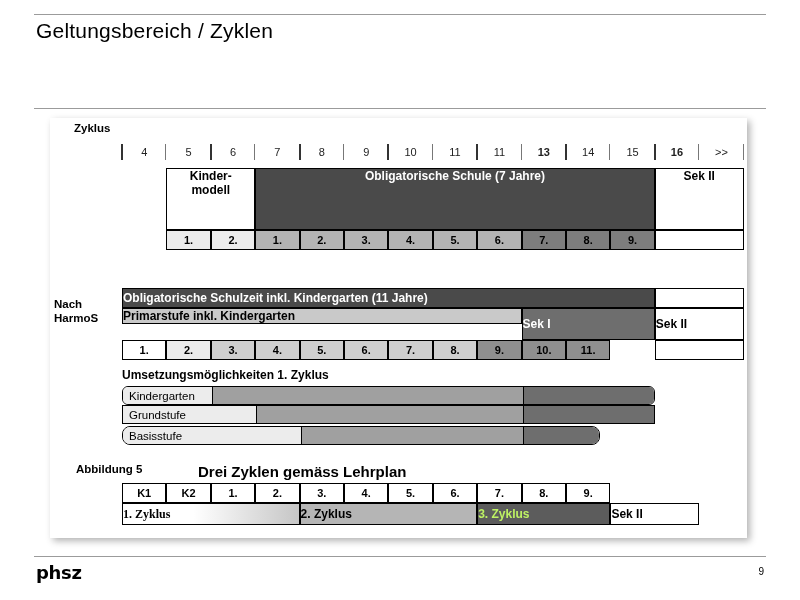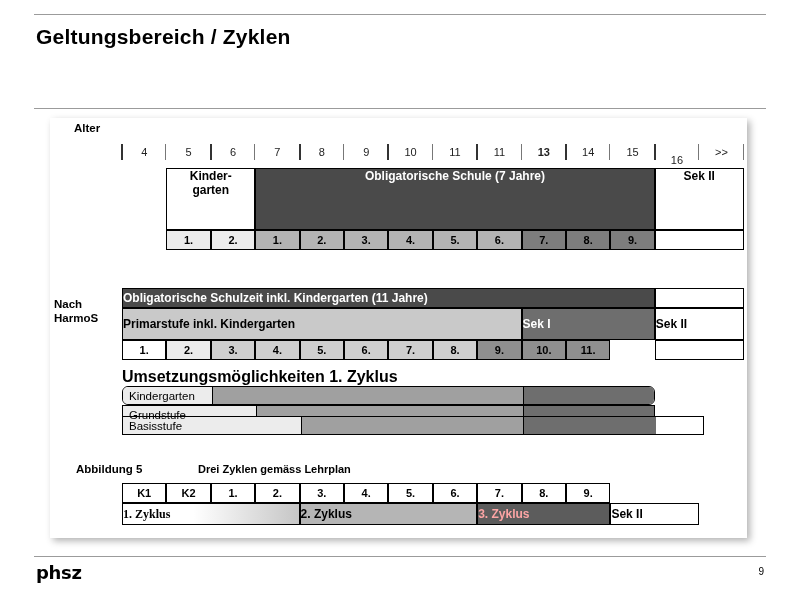--- a/index.html
+++ b/index.html
@@ -5,21 +5,21 @@
   html,body{margin:0;padding:0;}
   body{
     width:800px;height:600px;background:#ffffff;
     font-family:"Liberation Sans", sans-serif;
     color:#000;overflow:hidden;position:relative;
   }
   .slide{position:absolute;inset:0;}
 
   
   .hdr-rule{position:absolute;left:34px;top:14px;width:732px;height:1px;background:#9b9b9b;}
-  .title{position:absolute;left:36px;top:19px;font-size:21px;font-weight:bold;letter-spacing:.2px;margin-top:6px;}
+  .title{position:absolute;left:36px;top:19px;font-size:21px;font-weight:normal;letter-spacing:.2px;}
   .hdr-rule2{position:absolute;left:34px;top:108px;width:732px;height:1px;background:#9b9b9b;}
 
   
   .ftr-rule{position:absolute;left:34px;top:556px;width:732px;height:1px;background:#9b9b9b;}
   .brand{position:absolute;left:36px;top:562px;font-size:18px;font-weight:bold;
          font-family:"DejaVu Sans", sans-serif;letter-spacing:-.3px;}
   .pageno{position:absolute;right:36px;top:566px;font-size:10px;}
 
   
   .panel{
@@ -53,49 +53,49 @@
   .band.light{background:#c9c9c9;color:#000;}
 
   .c-white{background:#ffffff;}
   .c-xlight{background:#ececec;}
   .c-light{background:#cfcfcf;}
   .c-mid{background:#b3b3b3;}
   .c-dark{background:#8f8f8f;}
   .c-darker{background:#7d7d7d;}
 
   
-  .ums-title{position:absolute;font-size:16px;font-weight:bold;}
+  .ums-title{position:absolute;font-size:12px;font-weight:bold;}
   .ums-row{position:absolute;box-sizing:border-box;border:1.5px solid #000;overflow:hidden;}
   .ums-seg{position:absolute;top:0;height:100%;box-sizing:border-box;}
   .ums-seg.s-light{background:#ececec;}
   .ums-seg.s-mid{background:#a0a0a0;border-left:1.5px solid #000;}
   .ums-seg.s-dark{background:#6e6e6e;border-left:1.5px solid #000;}
   .ums-lbl{position:absolute;left:6px;top:0;height:100%;display:flex;align-items:center;
            font-size:11.5px;font-weight:normal;color:#000;z-index:3;}
 
   
   .abb-lbl{position:absolute;font-size:11.5px;font-weight:bold;}
-  .abb-cap{position:absolute;font-size:11px;font-weight:bold;}
+  .abb-cap{position:absolute;font-size:15px;font-weight:bold;}
   .z1{background:linear-gradient(to right,#ffffff 0%,#ffffff 40%,#c6c6c6 100%);color:#000;font-family:Liberation Serif, serif;}
   .z2{background:#b5b5b5;color:#000;}
-  .z3{background:#5c5c5c;color:#fca5a5;}
+  .z3{background:#5c5c5c;color:#bef264;}
 </style>
 </head>
 <body>
 
 <div class="slide">
 
   <div class="hdr-rule"></div>
   <div class="title">Geltungsbereich / Zyklen</div>
   <div class="hdr-rule2"></div>
 
   <div class="panel">
     <div class="wrap" id="wrap">
 
-      <div class="alter-lbl">Alter</div>
+      <div class="alter-lbl">Zyklus</div>
       <div class="agescale" id="agescale" style="width: 665.6px;">
           <div class="agecell" style="left: 44px; top: 0px; width: 44.4px; height: 20px;">4</div>
           <div class="tick thick" style="left: 43px;"></div>
           <div class="agecell" style="left: 88.4px; top: 0px; width: 44.4px; height: 20px;">5</div>
           <div class="tick" style="left: 87.4px;"></div>
           <div class="agecell" style="left: 132.8px; top: 0px; width: 44.4px; height: 20px;">6</div>
           <div class="tick thick" style="left: 131.8px;"></div>
           <div class="agecell" style="left: 177.2px; top: 0px; width: 44.4px; height: 20px;">7</div>
           <div class="tick" style="left: 176.2px;"></div>
           <div class="agecell" style="left: 221.6px; top: 0px; width: 44.4px; height: 20px;">8</div>
@@ -107,31 +107,31 @@
           <div class="agecell" style="left: 354.8px; top: 0px; width: 44.4px; height: 20px;">11</div>
           <div class="tick" style="left: 353.8px;"></div>
           <div class="agecell" style="left: 399.2px; top: 0px; width: 44.4px; height: 20px;">11</div>
           <div class="tick thick" style="left: 398.2px;"></div>
           <div class="agecell" style="left: 443.6px; top: 0px; width: 44.4px; height: 20px; font-weight: bold;">13</div>
           <div class="tick" style="left: 442.6px;"></div>
           <div class="agecell" style="left: 488px; top: 0px; width: 44.4px; height: 20px;">14</div>
           <div class="tick thick" style="left: 487px;"></div>
           <div class="agecell" style="left: 532.4px; top: 0px; width: 44.4px; height: 20px;">15</div>
           <div class="tick" style="left: 531.4px;"></div>
-          <div class="agecell" style="left: 576.8px; top: 8px; width: 44.4px; height: 20px;">16</div>
+          <div class="agecell" style="left: 576.8px; top: 0px; width: 44.4px; height: 20px; font-weight: bold;">16</div>
           <div class="tick thick" style="left: 575.8px;"></div>
           <div class="agecell" style="left: 621.2px; top: 0px; width: 44.4px; height: 20px;">&gt;&gt;</div>
           <div class="tick" style="left: 620.2px;"></div>
           <div class="tick" style="left: 664.6px;"></div>
         </div>
 
       <div id="today-bands">
           <div class="band white" style="left: 116.4px; top: 50px; width: 88.8px; height: 62px; flex-direction: column;">
             <div>Kinder-</div>
-            <div>garten</div>
+            <div>modell</div>
           </div>
           <div class="band dark" style="left: 205.2px; top: 50px; width: 399.6px; height: 62px; flex-direction: column;">
             <div>Obligatorische Schule (7 Jahre)</div>
           </div>
           <div class="band white" style="left: 604.8px; top: 50px; width: 88.8px; height: 62px; flex-direction: column;">
             <div>Sek II</div>
           </div>
         </div>
       <div id="today-years">
           <div class="cell c-xlight" style="left: 116.4px; top: 112px; width: 44.4px; height: 20px;">1.</div>
@@ -150,21 +150,21 @@
 
       <div class="rowlabel" id="lbl-harmos" style="left: 4px; top: 180px;">
           <div>Nach</div>
           <div>HarmoS</div>
         </div>
       <div id="harmos-top">
           <div class="band dark" style="left: 72px; top: 170px; width: 532.8px; height: 20px; font-size: 12px;">Obligatorische Schulzeit inkl. Kindergarten (11 Jahre)</div>
           <div class="band white" style="left: 604.8px; top: 170px; width: 88.8px; height: 20px;"></div>
         </div>
       <div id="harmos-mid">
-          <div class="band light" style="left: 72px; top: 190px; width: 399.6px; height: 32px;">Primarstufe inkl. Kindergarten</div>
+          <div class="band light" style="left: 72px; top: 190px; width: 399.6px; height: 16px;">Primarstufe inkl. Kindergarten</div>
           <div class="band mid" style="left: 471.6px; top: 190px; width: 133.2px; height: 32px;">Sek I</div>
           <div class="band white" style="left: 604.8px; top: 190px; width: 88.8px; height: 32px;">Sek II</div>
         </div>
       <div id="harmos-years">
           <div class="cell c-white" style="left: 72px; top: 222px; width: 44.4px; height: 20px;">1.</div>
           <div class="cell c-xlight" style="left: 116.4px; top: 222px; width: 44.4px; height: 20px;">2.</div>
           <div class="cell c-light" style="left: 160.8px; top: 222px; width: 44.4px; height: 20px;">3.</div>
           <div class="cell c-light" style="left: 205.2px; top: 222px; width: 44.4px; height: 20px;">4.</div>
           <div class="cell c-light" style="left: 249.6px; top: 222px; width: 44.4px; height: 20px;">5.</div>
           <div class="cell c-light" style="left: 294px; top: 222px; width: 44.4px; height: 20px;">6.</div>
@@ -183,21 +183,21 @@
             <div class="ums-seg s-mid" style="left: 88.8px; width: 310.8px;"></div>
             <div class="ums-seg s-dark" style="left: 399.6px; width: 133.2px;"></div>
             <div class="ums-lbl">Kindergarten</div>
           </div>
           <div class="ums-row" style="left: 72px; top: 287px; width: 532.8px; height: 19px;">
             <div class="ums-seg s-light" style="left: 0px; width: 133.2px;"></div>
             <div class="ums-seg s-mid" style="left: 133.2px; width: 266.4px;"></div>
             <div class="ums-seg s-dark" style="left: 399.6px; width: 133.2px;"></div>
             <div class="ums-lbl">Grundstufe</div>
           </div>
-          <div class="ums-row" style="left: 72px; top: 298px; width: 582px; height: 19px;">
+          <div class="ums-row" style="left: 72px; top: 308px; width: 478px; height: 19px; border-radius: 8px;">
             <div class="ums-seg s-light" style="left: 0px; width: 177.6px;"></div>
             <div class="ums-seg s-mid" style="left: 177.6px; width: 222px;"></div>
             <div class="ums-seg s-dark" style="left: 399.6px; width: 133.2px;"></div>
             <div class="ums-lbl">Basisstufe</div>
           </div>
         </div>
 
       <div class="abb-lbl" id="abb-lbl" style="left: 26px; top: 345px;">Abbildung 5</div>
       <div class="abb-cap" id="abb-cap" style="left: 148px; top: 345px;">Drei Zyklen gemäss Lehrplan</div>
       <div id="abb-years">

